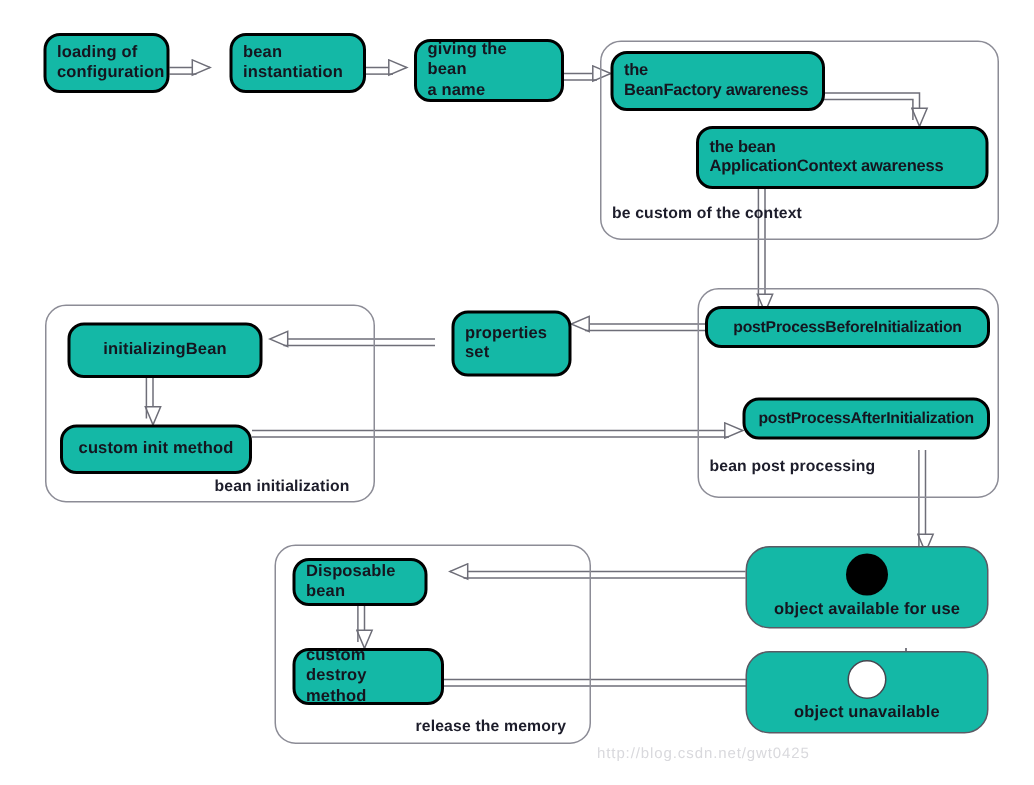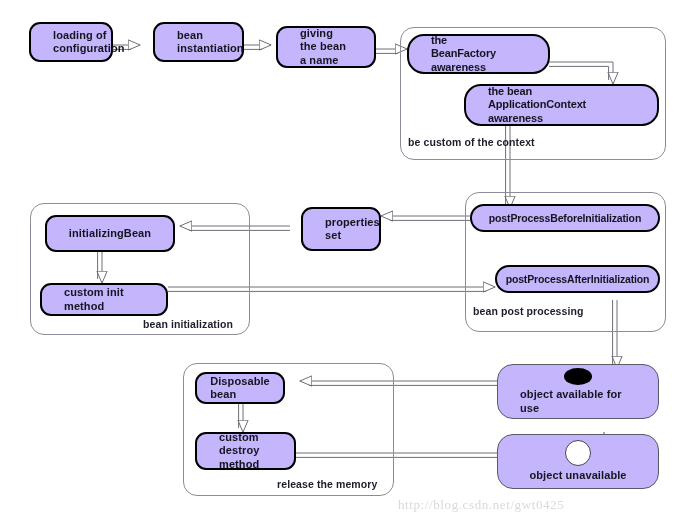--- a/index.html
+++ b/index.html
@@ -37,33 +37,33 @@
     white-space:nowrap;
     letter-spacing:.1px;
   }
 
   
   .node{
     position:absolute;
     box-sizing:border-box;
     border:2.4px solid #000000;
     border-radius:11px;
-    background:#c4b5fd;
+    background:#14b8a6;
     display:flex;
     align-items:center;
-    padding:3px 22px;
+    padding:3px 7px;
     font-size:11px;
     font-weight:bold;
     line-height:1.22;
     color:#15151f;
     letter-spacing:.1px;
   }
   .node.center{justify-content:center;text-align:left;}
   .node.small{font-size:10.5px;}
-  .node.tight{letter-spacing:-.15px;border-radius:17px;}
+  .node.tight{letter-spacing:-.15px;}
 
   
   .node.light{
     border:1.1px solid #5a5a64;
     border-radius:16px;
     flex-direction:column;
     justify-content:center;
     align-items:center;
     font-weight:bold;
   }
@@ -79,22 +79,22 @@
   .dot-hollow{
     width:26px;height:26px;
     border-radius:50%;
     background:#ffffff;
     border:1.3px solid #46464f;
     box-sizing:border-box;
   }
 
   .watermark{
     position:absolute;
-    font-family:Liberation Serif, serif;
-    font-size:13px;
+    font-family:Liberation Sans, sans-serif;
+    font-size:10px;
     color:#d9d9dd;
     letter-spacing:.6px;
     white-space:nowrap;
   }
 </style>
 </head>
 <body>
 
 <div id="stage">
 

